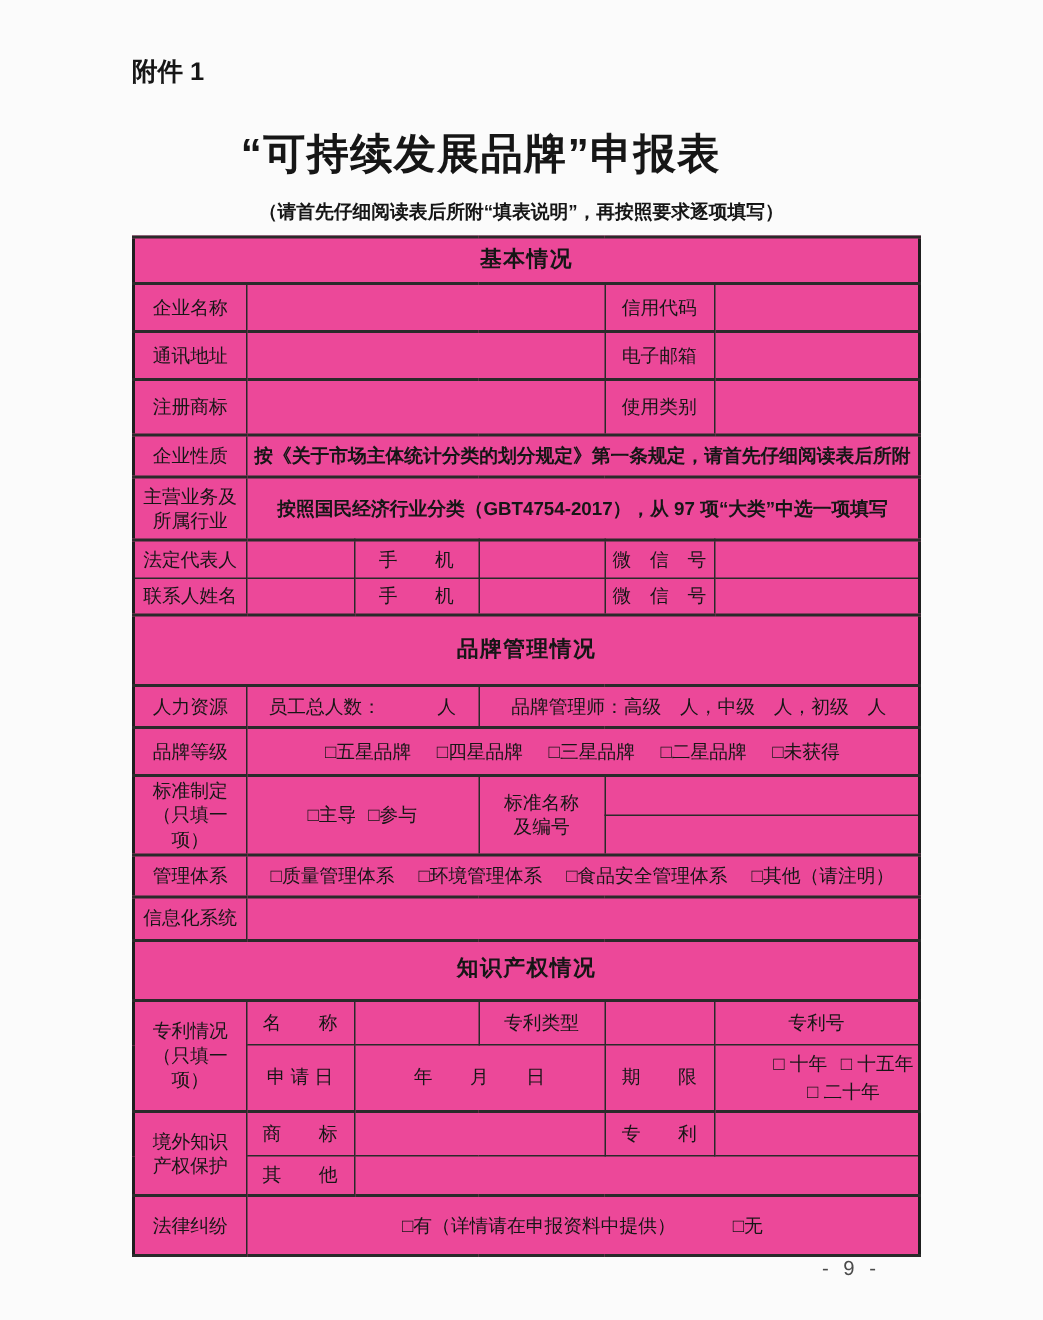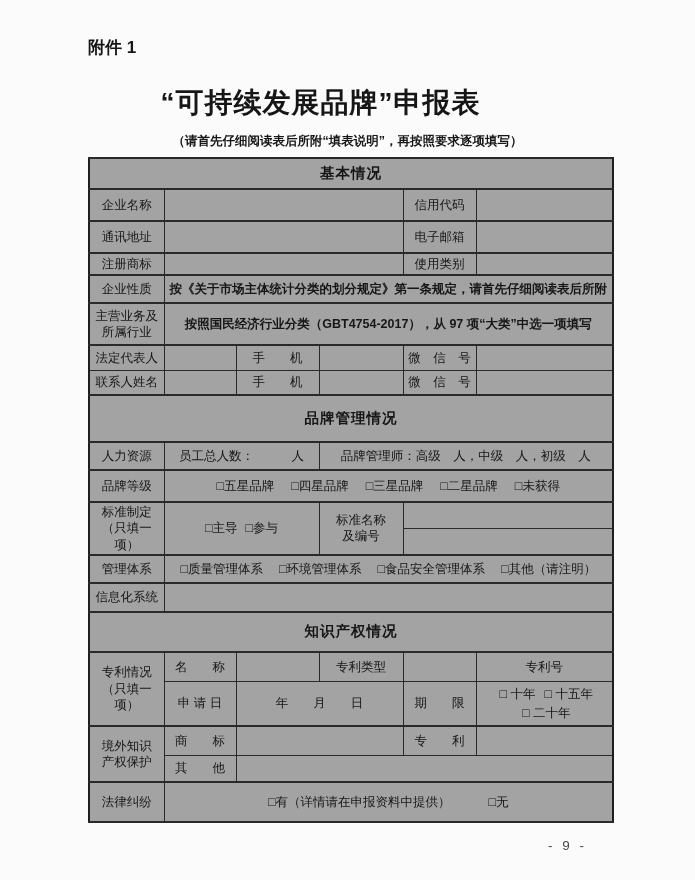--- a/index.html
+++ b/index.html
@@ -1,31 +1,31 @@
 <!DOCTYPE html>
 <html><head>
 <meta charset="utf-8">
 <style>
   html,body{margin:0;padding:0;}
   body{width:695px;height:880px;background:#fbfbfb;font-family:"Liberation Sans",sans-serif;color:#161616;position:relative;}
   .attachment{position:absolute;left:88px;top:36px;font-size:17px;font-weight:700;}
   .title{position:absolute;left:0;width:641px;top:84px;text-align:center;font-size:28px;font-weight:700;letter-spacing:1px;}
   .subtitle{position:absolute;left:0;width:695px;top:133px;text-align:center;font-size:12.5px;font-weight:700;}
-  table.form{position:absolute;left:88px;top:157px;width:524px;border-collapse:collapse;table-layout:fixed;border:2px solid #1e1e1e;background:#a3a3a3;}
+  table.form{position:absolute;left:88px;top:157px;width:524px;border-collapse:collapse;table-layout:fixed;border:2px solid #1e1e1e;background:#ec4899;}
   td{border:1px solid #2a2a2a;border-top-width:2px;border-bottom-width:2px;font-size:12.5px;text-align:center;vertical-align:middle;padding:1px 2px;line-height:1.3;overflow:hidden;}
   td.section{font-size:14.5px;font-weight:700;letter-spacing:1px;}
   td.note{font-weight:700;}
   td.pre{white-space:pre-line;}
   td.bb1{border-bottom-width:1px;}
   td.tb1{border-top-width:1px;}
   .opts{display:flex;justify-content:center;align-items:center;flex-wrap:wrap;width:100%;}
   .g-grade{gap:4px 17px;text-align:center;}
   .g-std{gap:2px 8px;}
   .g-sys{gap:2px 16px;}
-  .g-term{gap:2px 9px;padding:0 2px;}
+  .g-term{gap:2px 9px;padding:0 18px;}
   .g-legal{gap:2px 38px;text-align:right;}
   .pagenum{position:absolute;left:548px;top:838px;font-size:13.5px;color:#4a4a4a;letter-spacing:3px;}
 </style>
 </head>
 <body>
 
 <div class="attachment">附件 1</div>
 <div class="title">“可持续发展品牌”申报表</div>
 <div class="subtitle">（请首先仔细阅读表后所附“填表说明”，再按照要求逐项填写）</div>
 
@@ -48,21 +48,21 @@
     <td colspan="3"></td>
     <td>信用代码</td>
     <td></td>
   </tr>
   <tr style="height:32px">
     <td>通讯地址</td>
     <td colspan="3"></td>
     <td>电子邮箱</td>
     <td></td>
   </tr>
-  <tr style="height:22px">
+  <tr style="height:37px">
     <td>注册商标</td>
     <td colspan="3"></td>
     <td>使用类别</td>
     <td></td>
   </tr>
   <tr style="height:28px">
     <td>企业性质</td>
     <td colspan="5" class="note">按《关于市场主体统计分类的划分规定》第一条规定，请首先仔细阅读表后所附</td>
   </tr>
   <tr style="height:42px">

